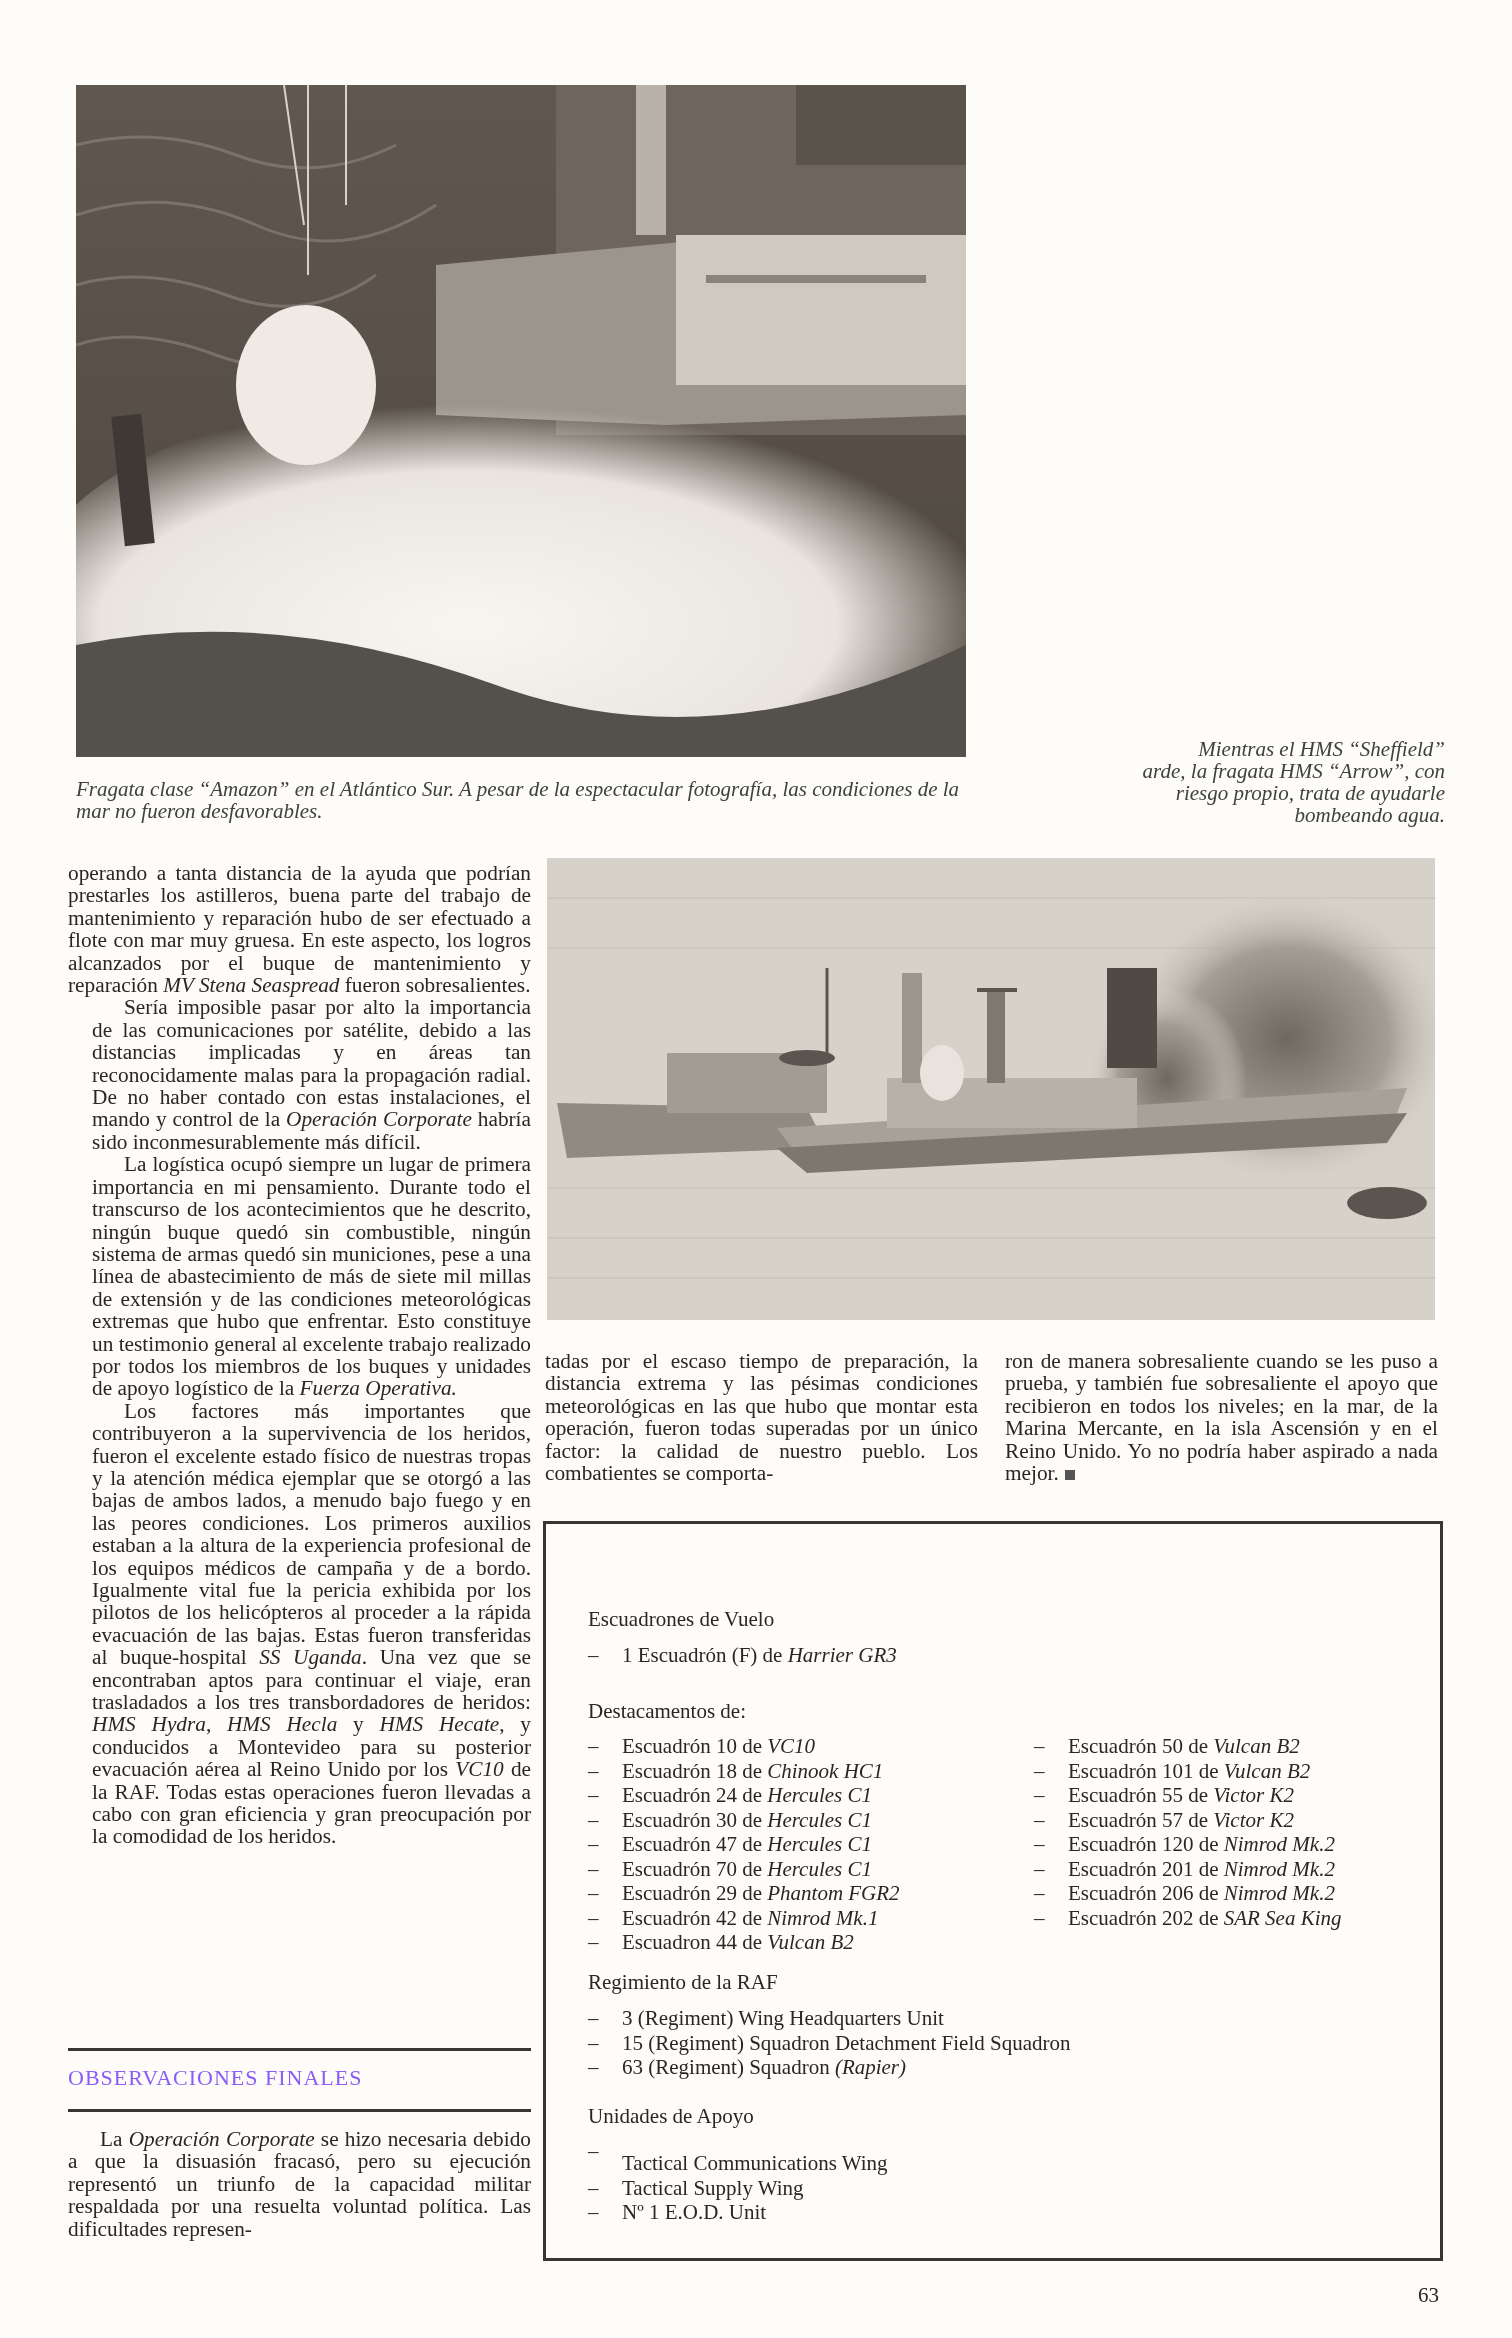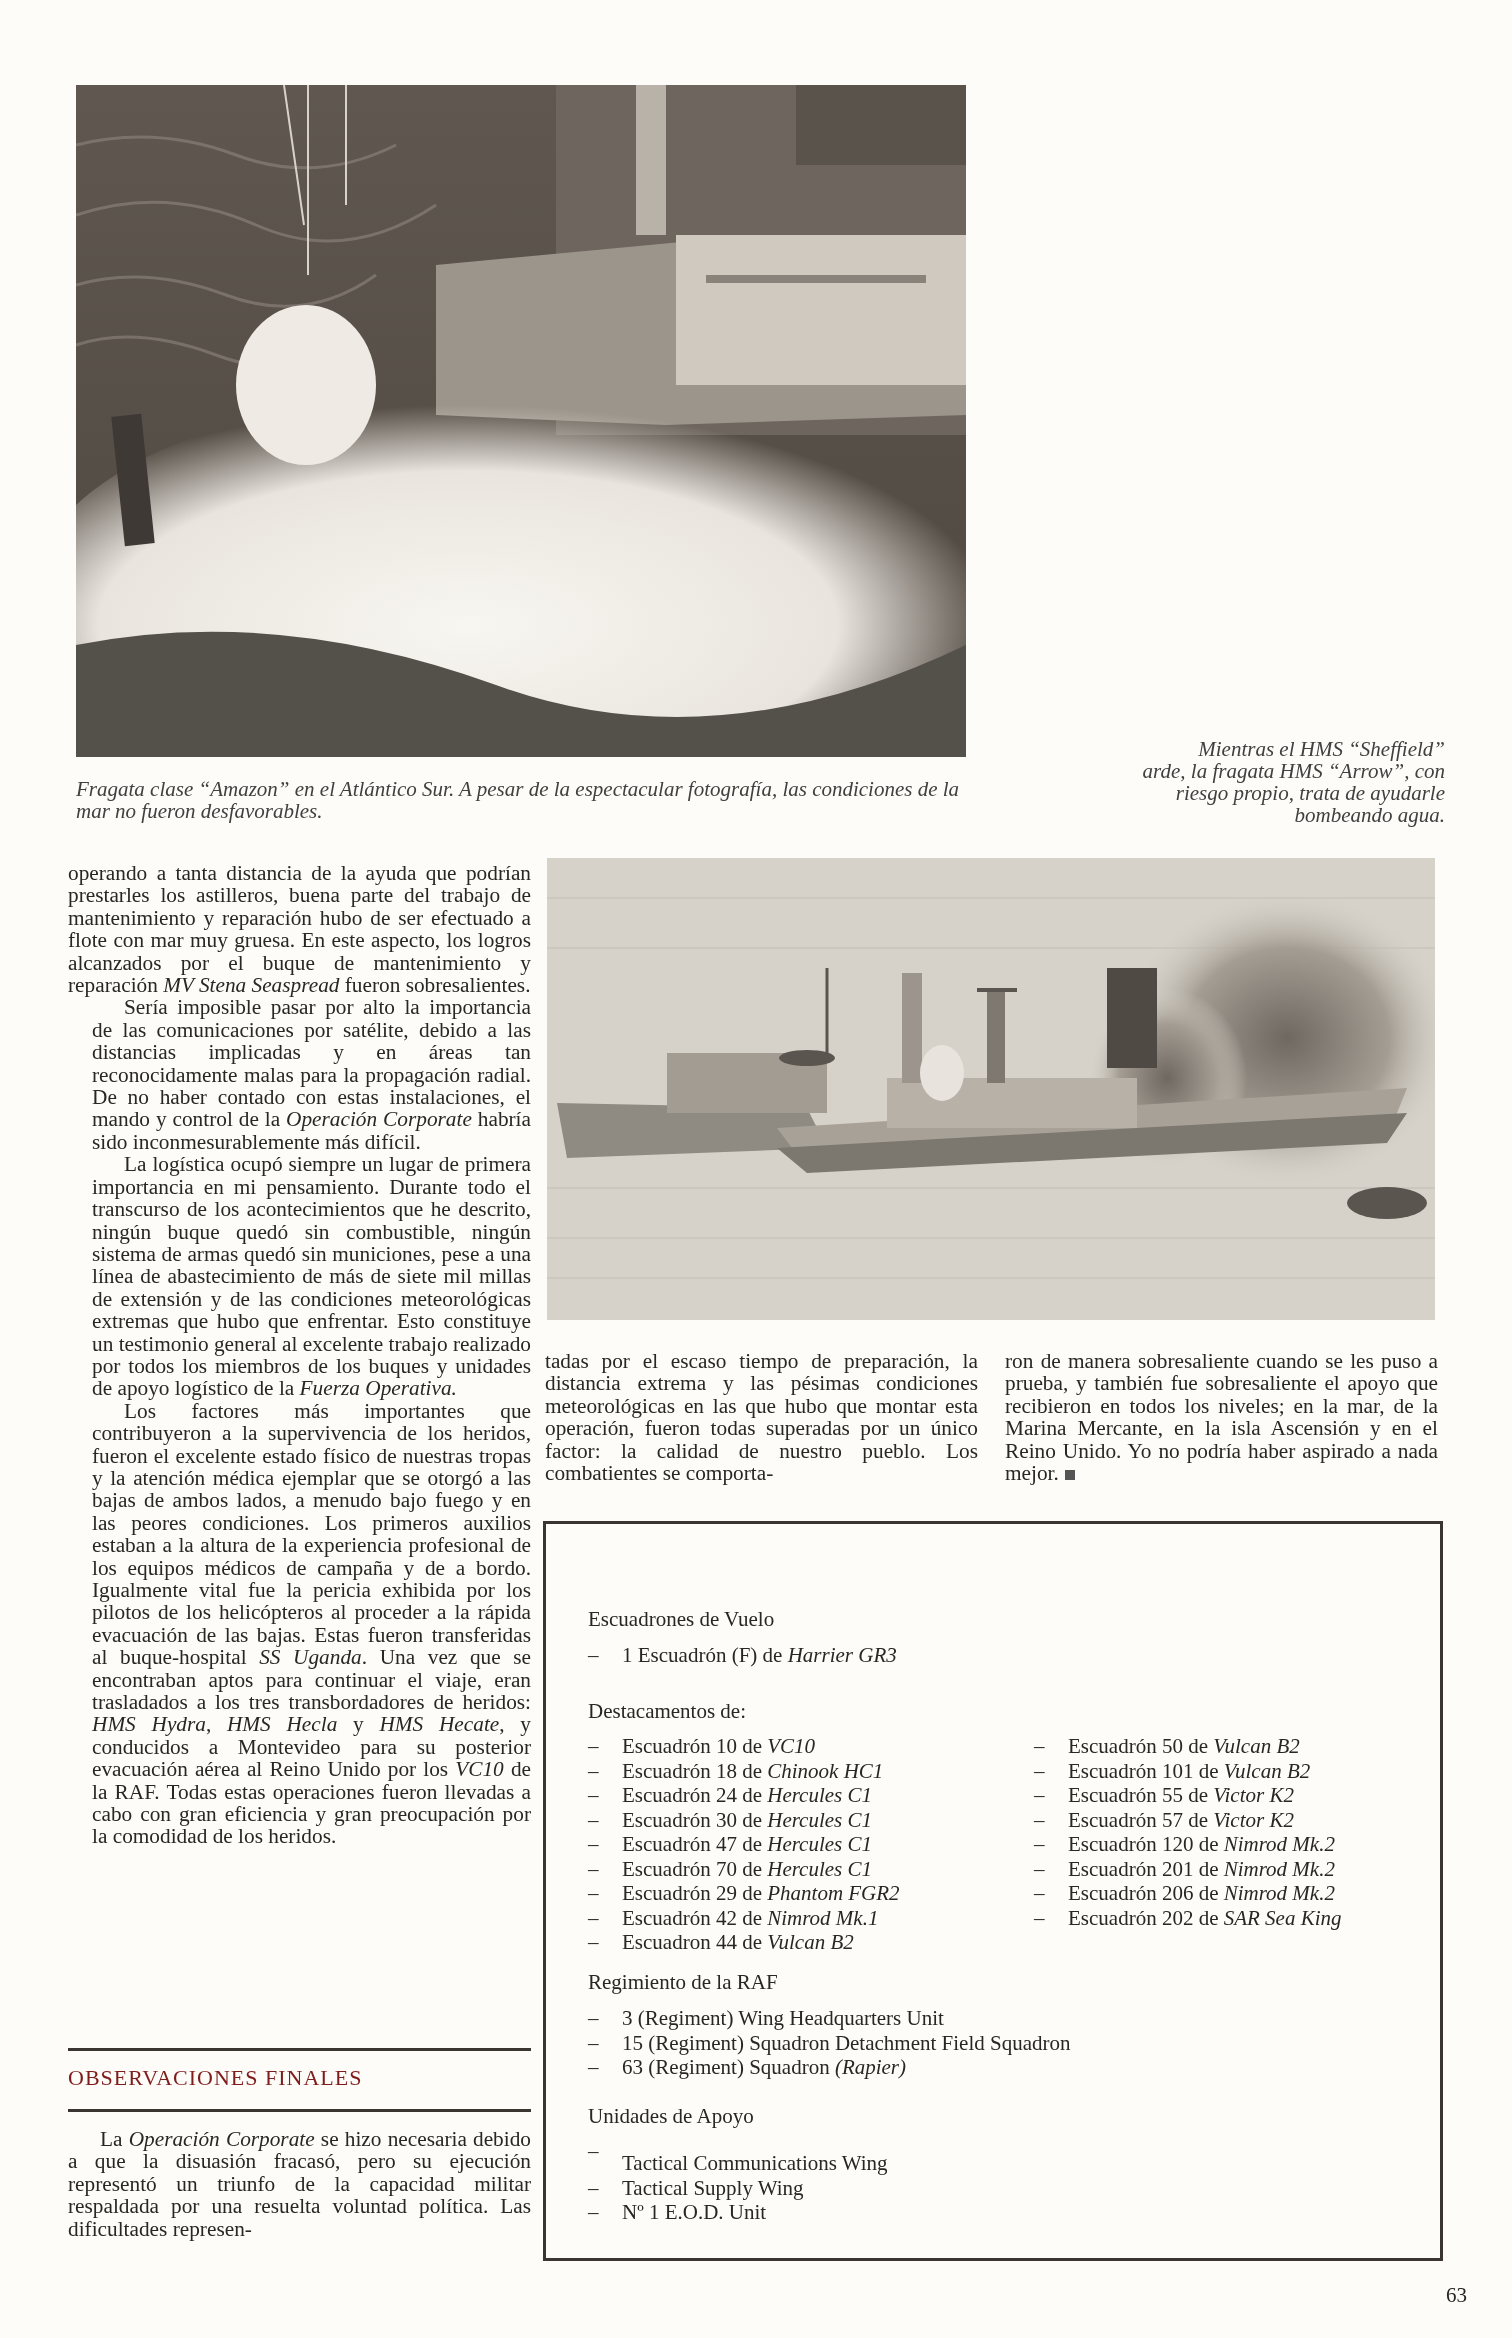--- a/index.html
+++ b/index.html
@@ -18,41 +18,41 @@
   .col p { text-indent: 0; }
   .col p.ind { text-indent: 32px; margin-left: 24px; }
   #col1 { left: 68px; top: 862px; width: 463px; }
   #col2 { left: 545px; top: 1350px; width: 433px; }
   #col3 { left: 1005px; top: 1350px; width: 433px; }
   em { font-style: italic; }
 
   .rule { position: absolute; height: 3px; background: #3a3530; left: 68px; width: 463px; }
   #rule-top { top: 2048px; }
   #rule-bottom { top: 2109px; }
-  #sec-title { position: absolute; left: 68px; top: 2065px; font-family: "Liberation Serif", serif; font-size: 22px; letter-spacing: 1px; color: #7f1d1d; }
+  #sec-title { position: absolute; left: 68px; top: 2065px; font-family: "Liberation Serif", serif; font-size: 22px; letter-spacing: 1px; color: #8b5cf6; }
   #col1b { position: absolute; left: 68px; top: 2128px; width: 463px; font-family: "Liberation Serif", serif; font-size: 21.3px; line-height: 22.4px; text-align: justify; }
 
   #raf-box { position: absolute; left: 543px; top: 1521px; width: 900px; height: 740px; border: 3px solid #3a3530; background: #fdfcf8; font-family: "Liberation Serif", serif; color: #2a2622; }
   #raf-title { position: absolute; top: 43px; left: 0; width: 100%; text-align: center; font-size: 21px; letter-spacing: 0.5px; }
   .raf-head { position: absolute; left: 42px; font-size: 21px; }
   .raf-list { position: absolute; list-style: none; font-size: 21px; line-height: 24.5px; }
   .raf-list li { display: flex; }
   .raf-list li .dash { width: 34px; display: inline-block; }
   #raf-h1 { top: 83px; }
   #raf-l1 { left: 42px; top: 119px; }
   #raf-h2 { top: 175px; }
   #raf-l2a { left: 42px; top: 210px; }
   #raf-l2b { left: 488px; top: 210px; }
   #raf-h3 { top: 446px; }
   #raf-l3 { left: 42px; top: 482px; }
   #raf-h4 { top: 580px; }
   #raf-l4 { left: 42px; top: 615px; }
 
   #end-mark { display: inline-block; width: 10px; height: 10px; background: #555; margin-left: 6px; vertical-align: middle; }
-  #page-number { position: absolute; left: 1418px; top: 2283px; font-family: "Liberation Serif", serif; font-size: 21px; color: #2a2622; margin-left: 28px; }
+  #page-number { position: absolute; left: 1418px; top: 2283px; font-family: "Liberation Serif", serif; font-size: 21px; color: #2a2622; }
 </style>
 </head>
 <body>
 
 <div id="photo1" class="photo">
   <svg width="890" height="672" viewBox="0 0 890 672">
     <defs>
       <linearGradient id="sea1" x1="0" y1="0" x2="0" y2="1">
         <stop offset="0" stop-color="#5f5750"></stop>
         <stop offset="1" stop-color="#4e4740"></stop>

